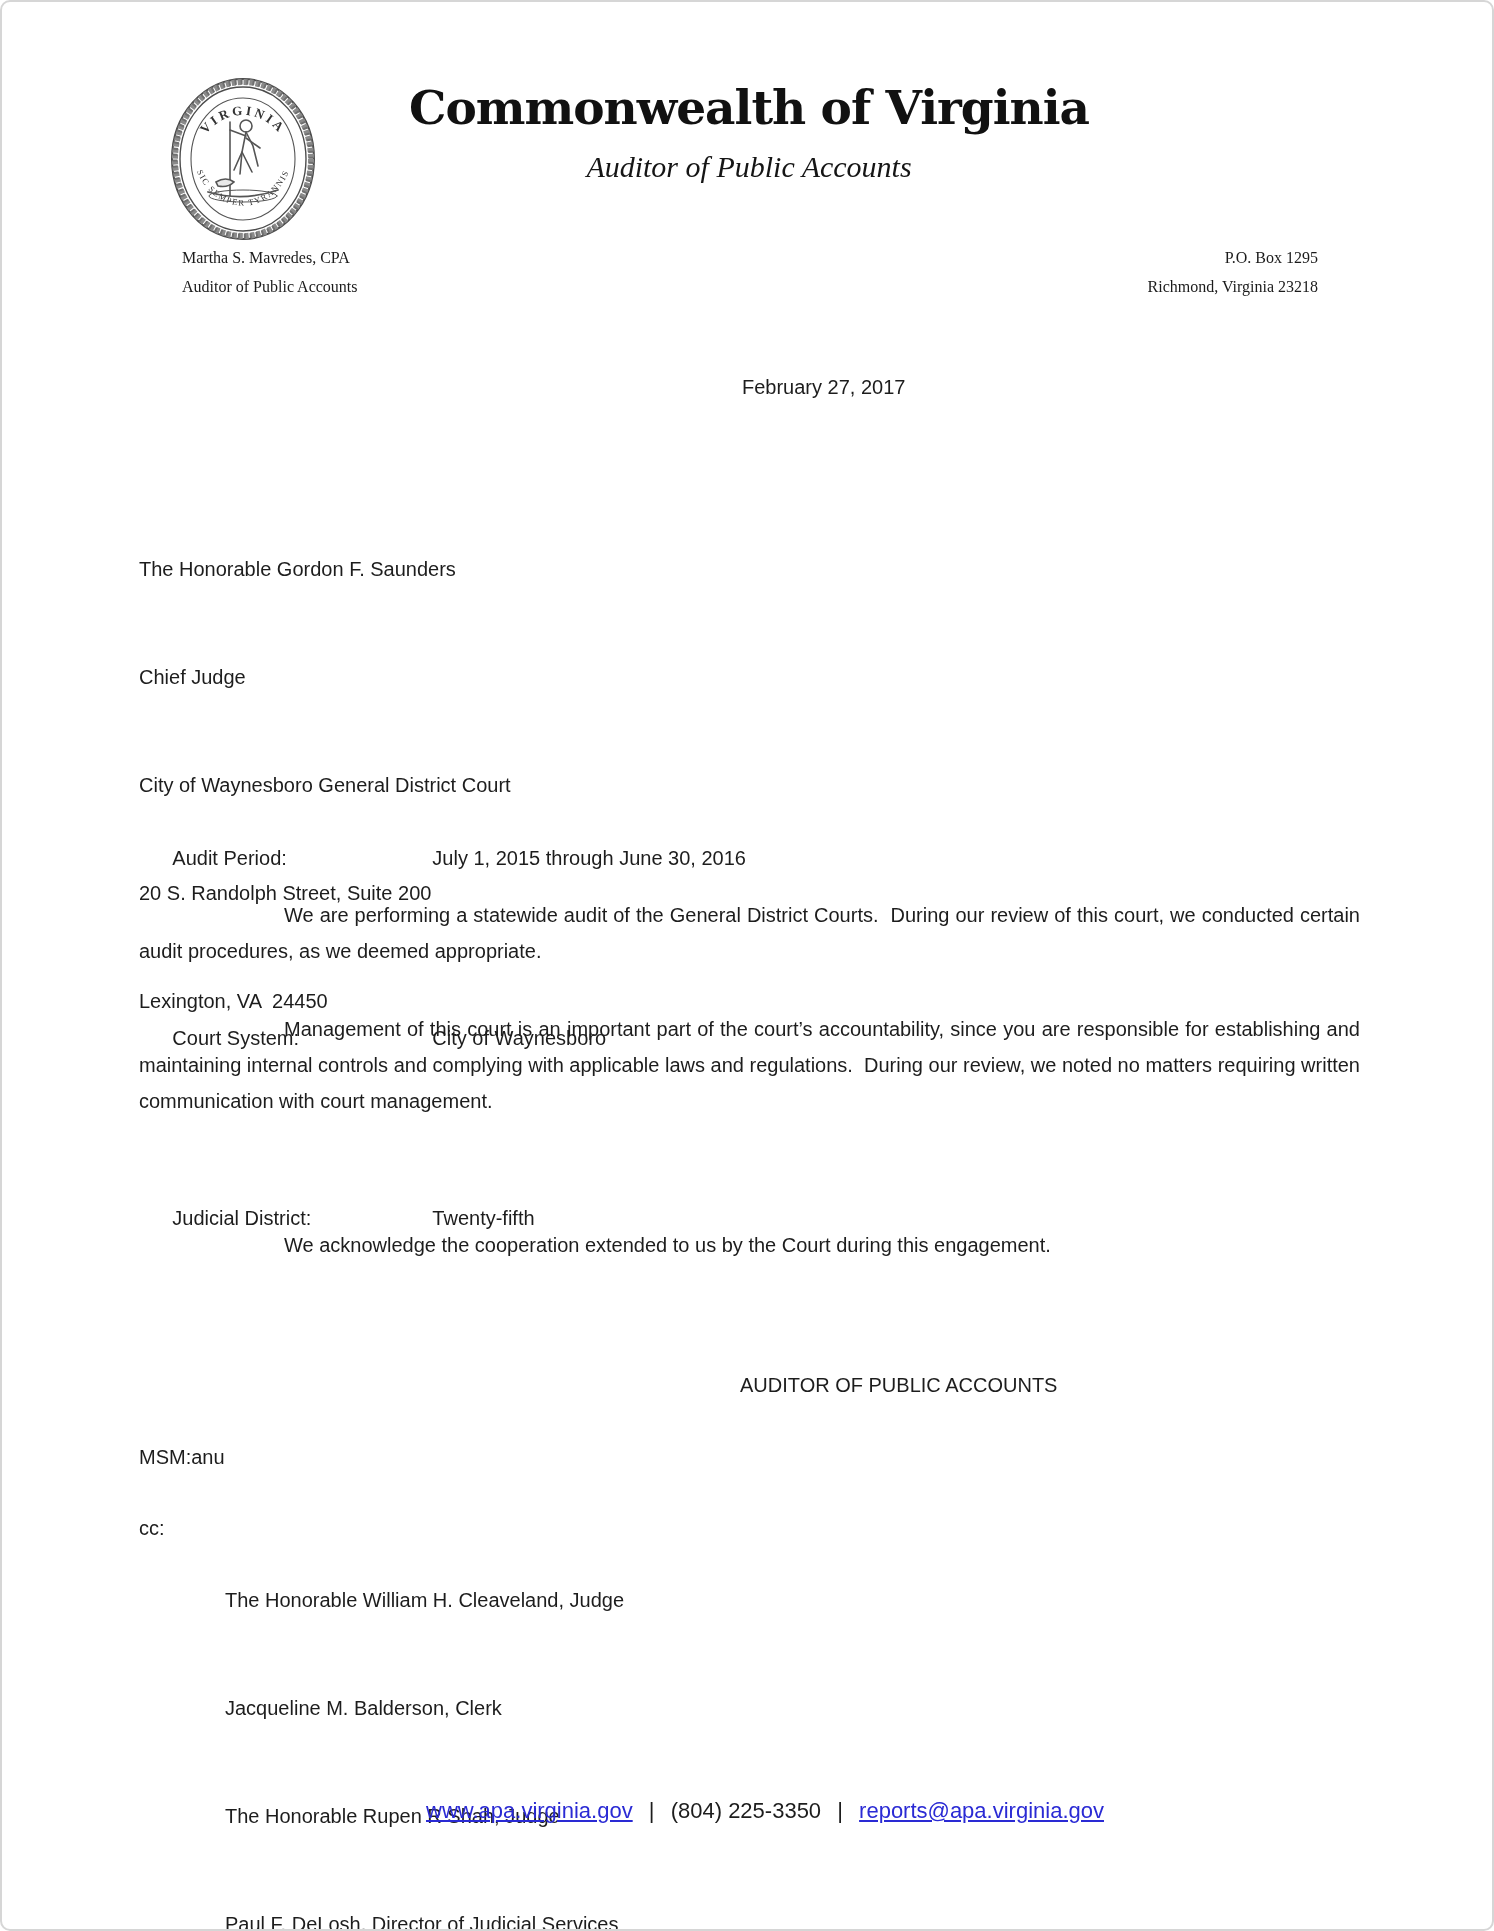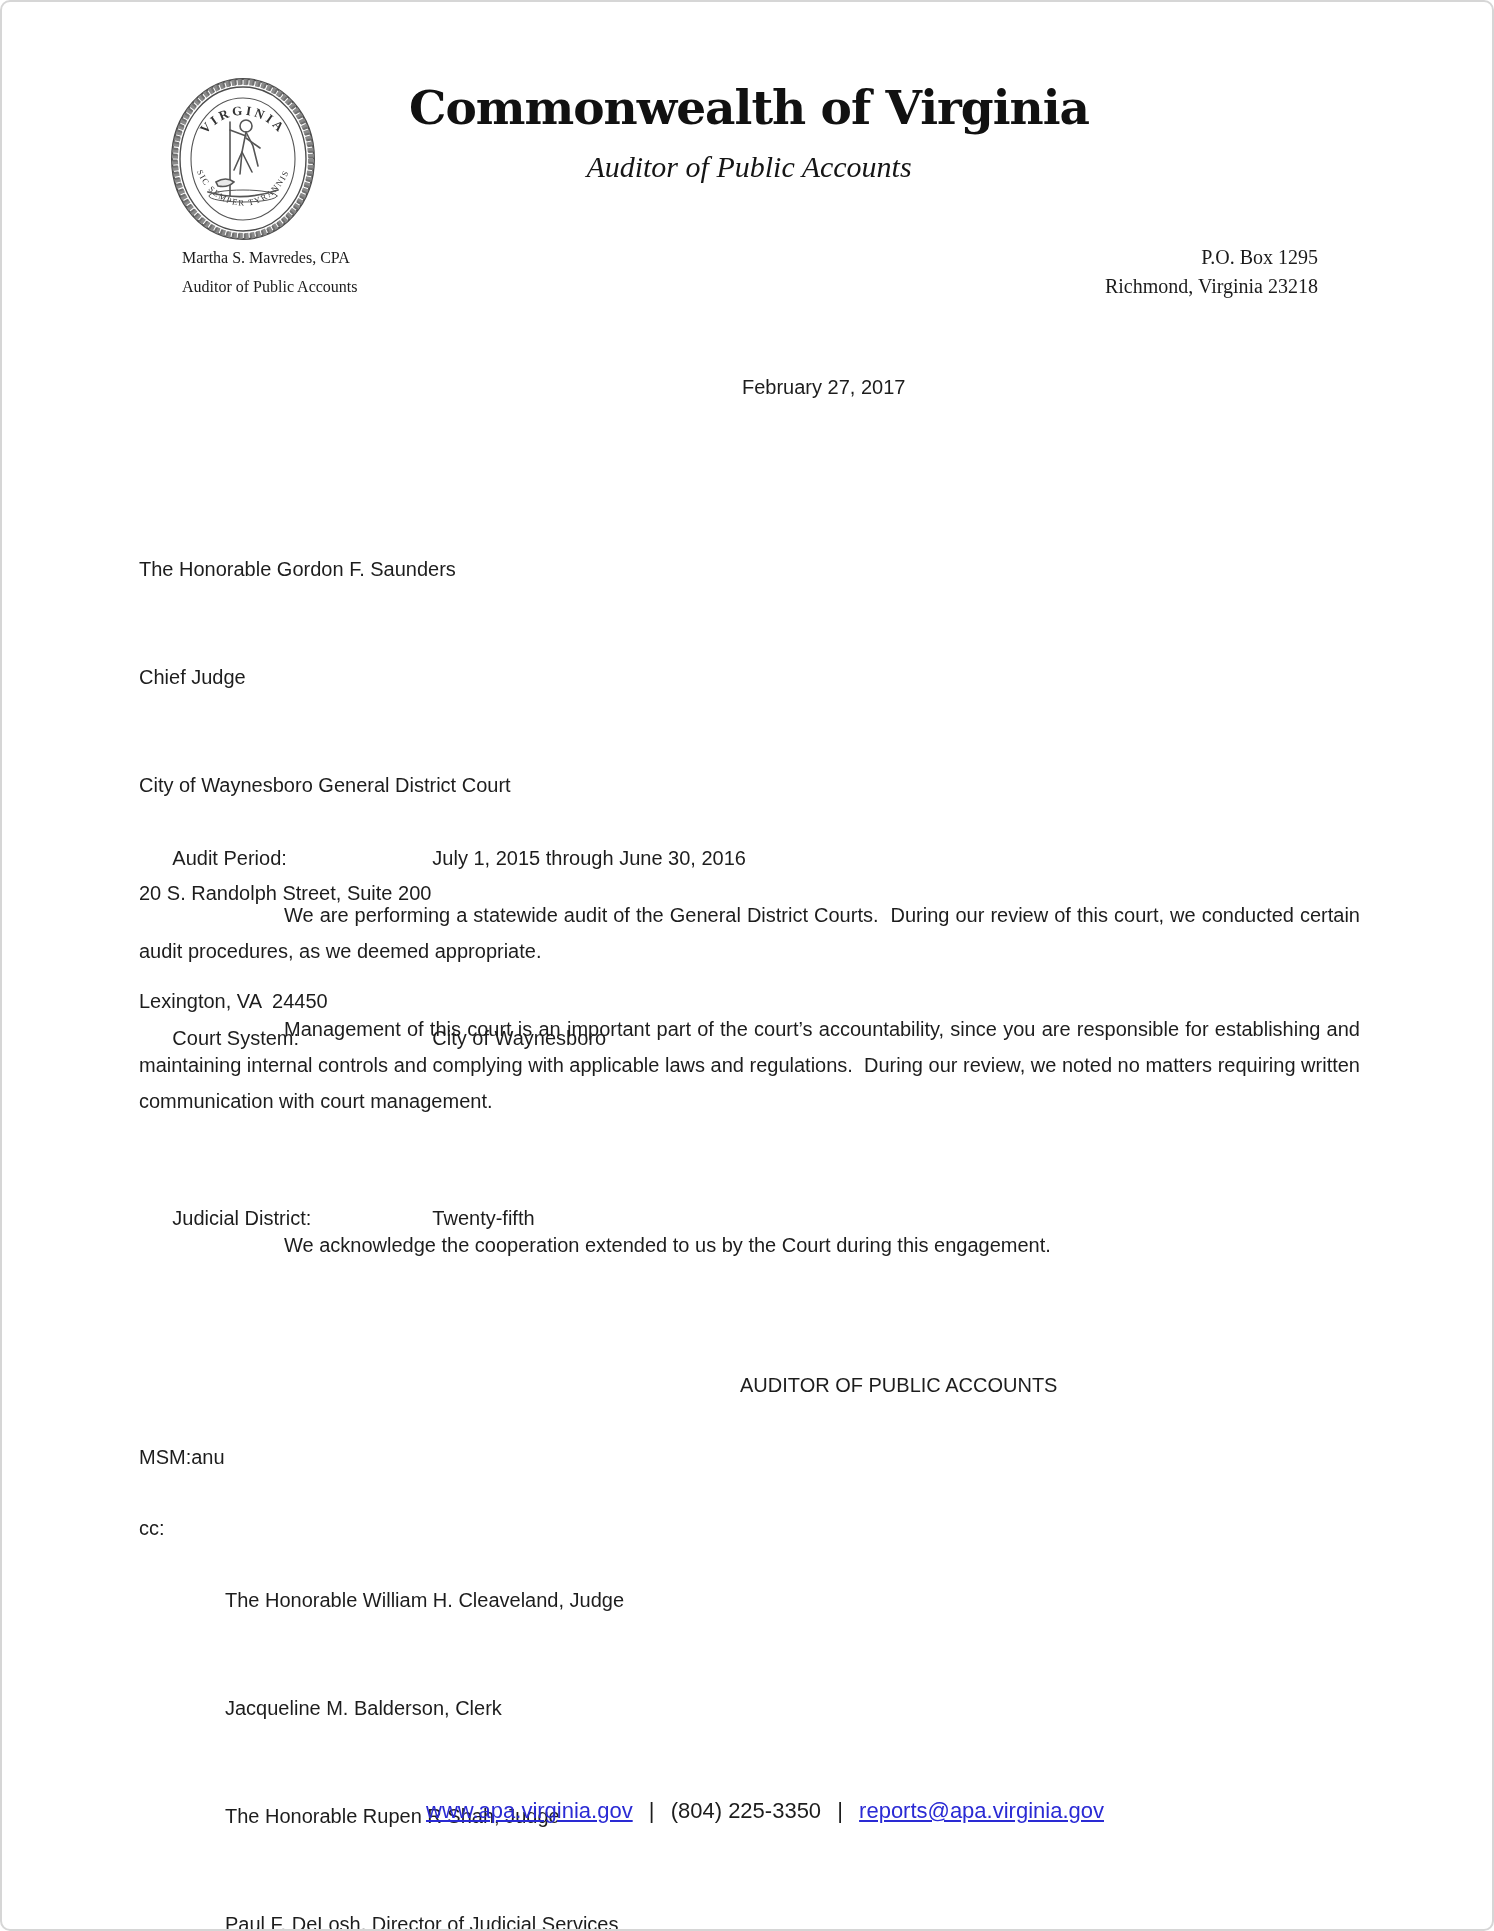--- a/index.html
+++ b/index.html
@@ -14,21 +14,21 @@
   .letterhead-title{
     left:0;top:78px;width:1494px;text-align:center;
     font-family:"DejaVu Serif",serif;font-weight:700;font-size:47px;
     letter-spacing:-1px;color:#111;
   }
   .letterhead-subtitle{
     left:0;top:148px;width:1494px;text-align:center;
     font-family:"Liberation Serif",serif;font-style:italic;font-size:30px;color:#151515;
   }
   .official-left{left:180px;top:241px;font-size:16px;line-height:29px;color:#1b1b1b;}
-  .office-right{right:174px;top:241px;font-size:20px;line-height:29px;text-align:right;color:#1b1b1b;}
+  .office-right{right:174px;top:241px;font-size:16px;line-height:29px;text-align:right;color:#1b1b1b;}
   .date-line{left:740px;top:367px;}
   .recipient{left:137px;top:477px;width:1221px;}
   .info-block{left:137px;top:730px;width:1221px;}
   .info-row .lbl{display:inline-block;width:260px;}
   .body-para{left:137px;top:0;width:1221px;text-align:justify;text-indent:145px;}
   .p1{top:895px;}
   .p2{top:1009px;}
   .p3{top:1225px;text-align:left;}
   .signature-line{left:738px;top:1365px;}
   .reference-line{left:137px;top:1437px;}

